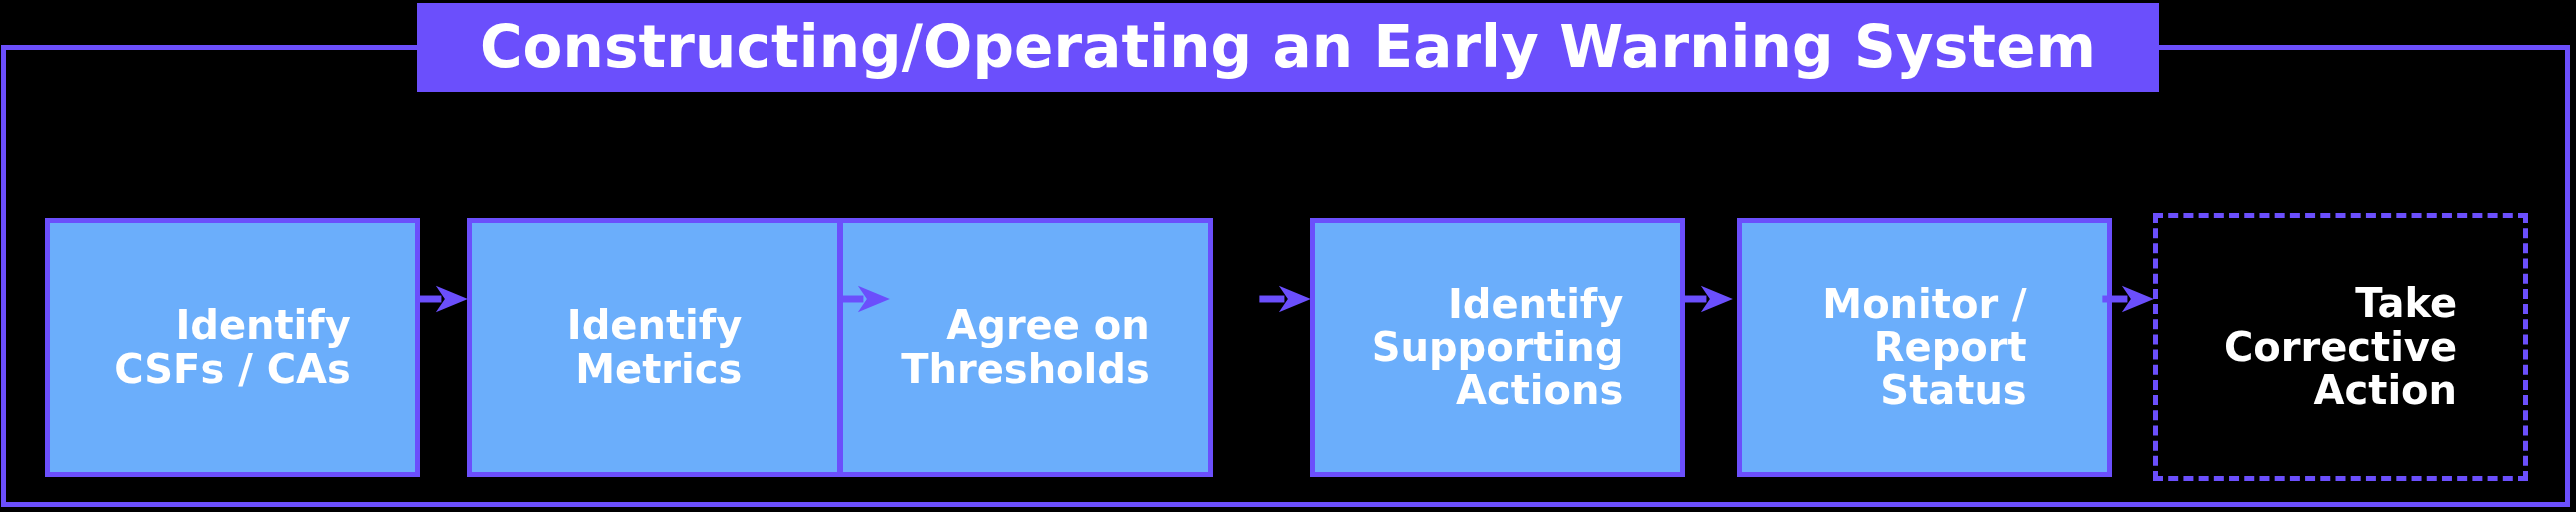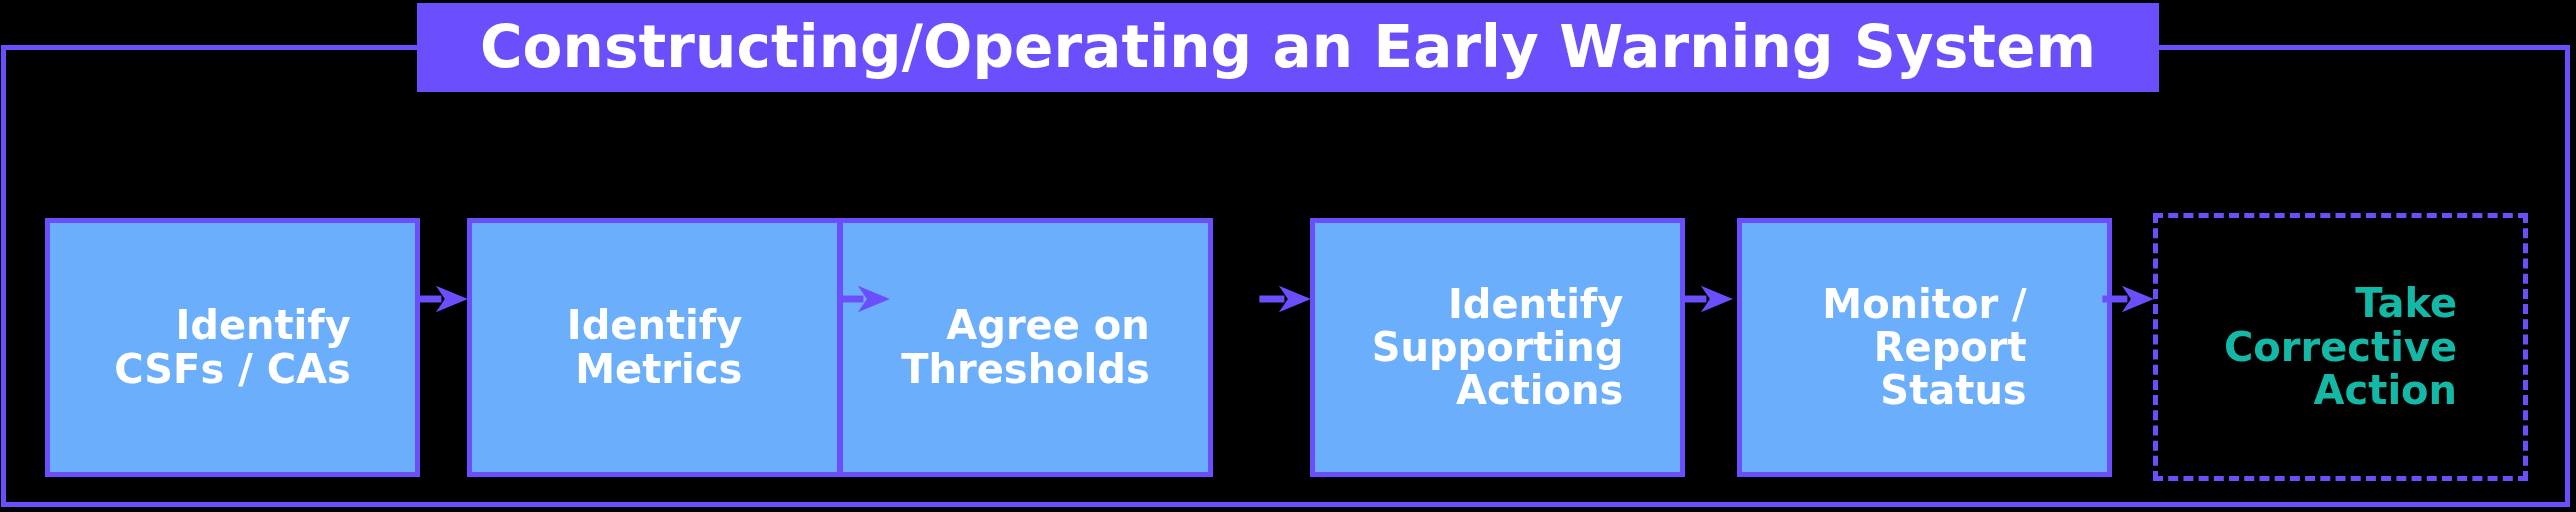--- a/index.html
+++ b/index.html
@@ -83,21 +83,21 @@
     color: #FFFFFF;
   }
 
   .step-box.dashed {
     background: transparent;
     border: 5.6px dashed #6B4FFC;
     height: 268px;
     top: -4.9px;
   }
   .step-box.dashed .step-label {
-    color: #14b8a6;
+    color: #ffffff;
   }
 
   .step-label {
     font-size: 40px;
     font-weight: bold;
     line-height: 1.08;
     padding: 0 4.2px;
     white-space: pre-line;
   }
 

